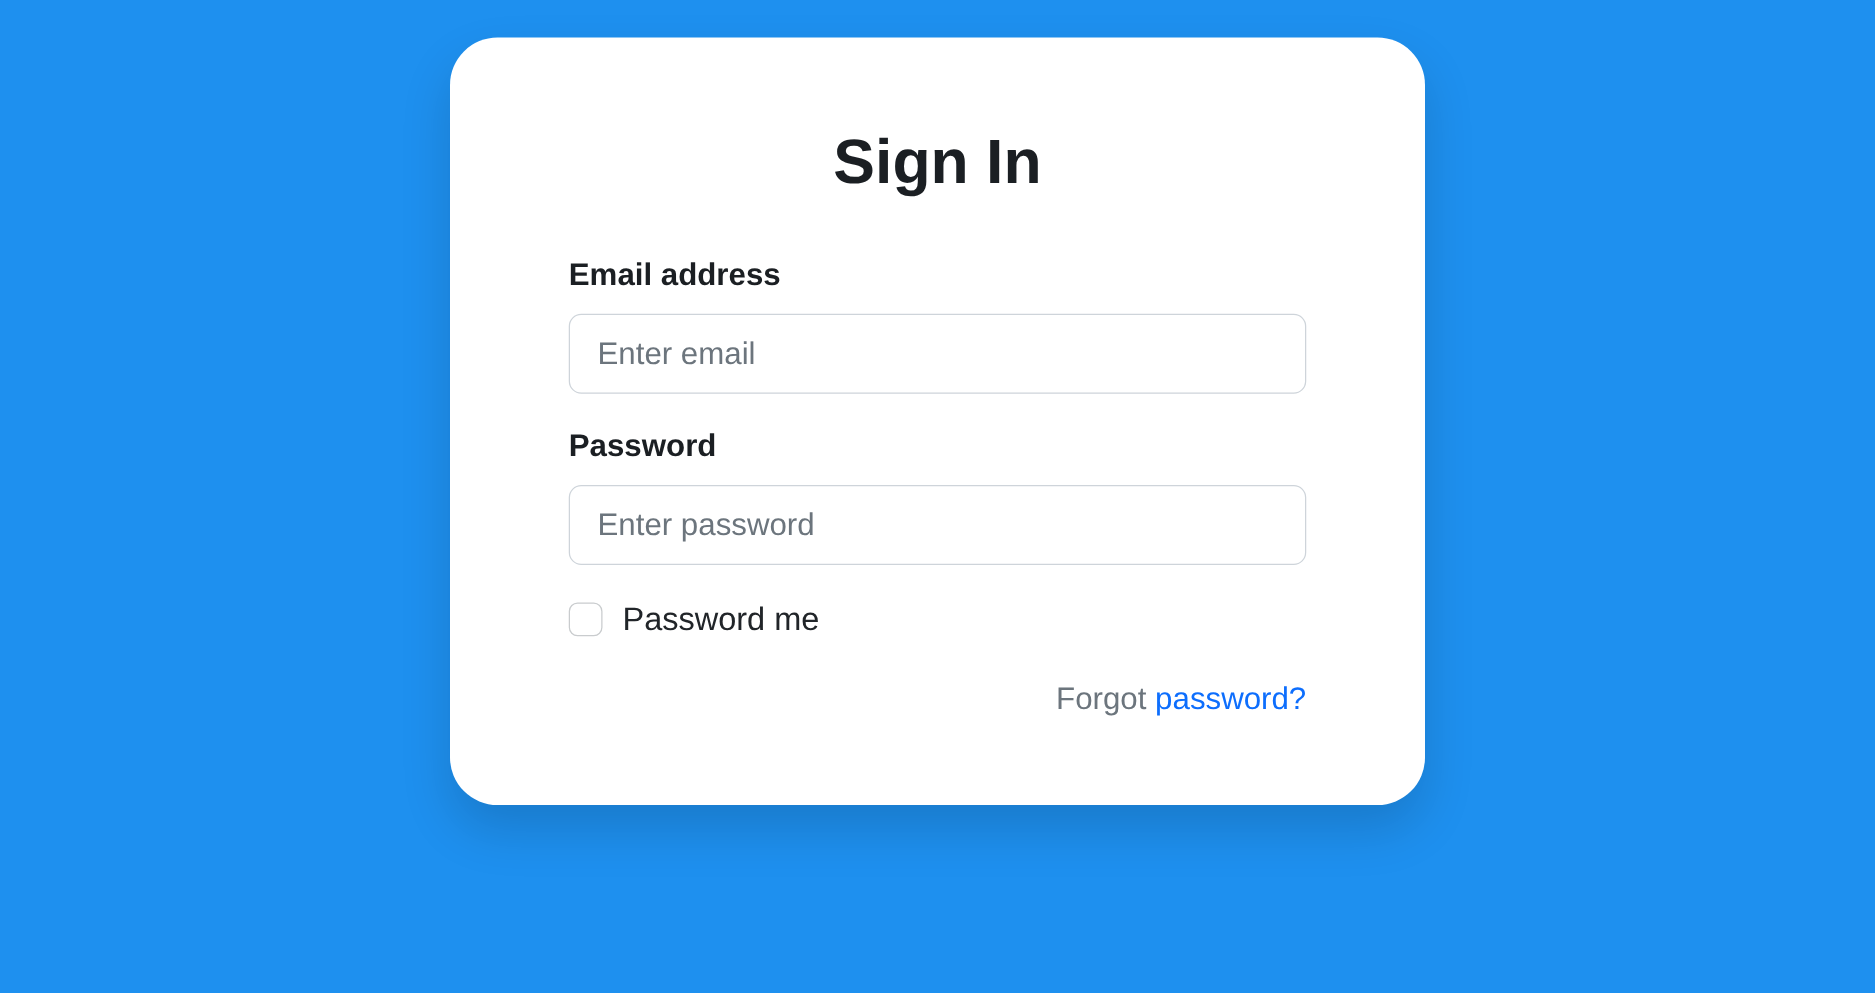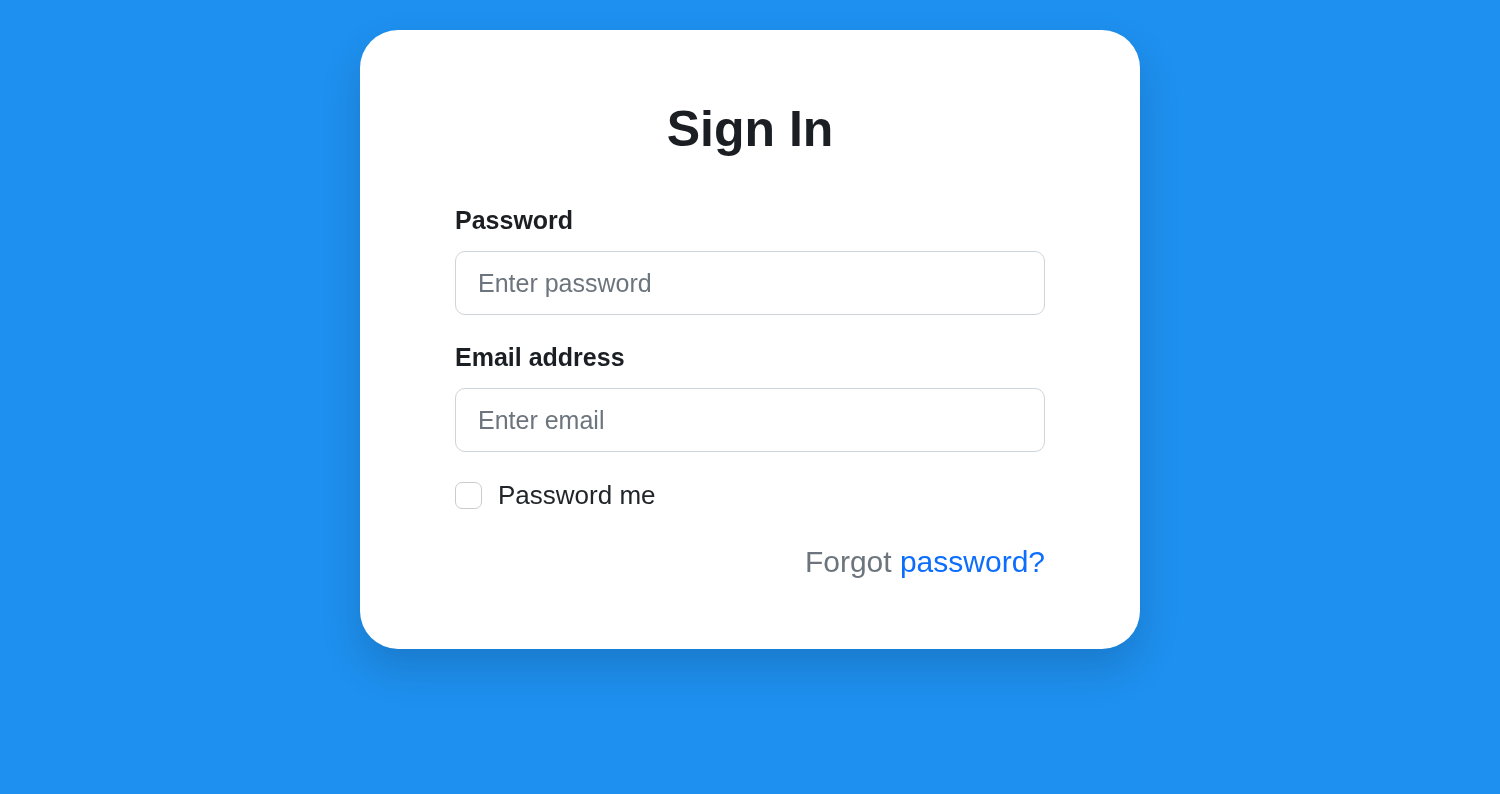--- a/index.html
+++ b/index.html
@@ -94,43 +94,43 @@
       border: none;
       border-radius: 10px;
       color: #fff;
       font-size: 28px;
       font-weight: 400;
       cursor: pointer;
     }
     .forgot-row {
       text-align: right;
       margin-top: 24px;
-      font-size: 30px;
+      font-size: 25px;
       color: #6c757d;
     }
     .forgot-link {
       color: #0d6efd;
       text-decoration: none;
       cursor: pointer;
     }
   </style>
 </head>
 <body>
 
 <div class="card">
   <h1 class="card-title">Sign In</h1>
 
   <div class="form-group">
-    <label class="form-label">Password</label>
-    <input type="password" class="form-input" placeholder="Enter password" style="">
+    <label class="form-label">Email address</label>
+    <input type="text" class="form-input" placeholder="Enter email" style="">
   </div>
 
   <div class="form-group">
-    <label class="form-label">Email address</label>
-    <input type="text" class="form-input" placeholder="Enter email" style="">
+    <label class="form-label">Password</label>
+    <input type="password" class="form-input" placeholder="Enter password" style="">
   </div>
 
   <div class="checkbox-row">
     <input type="checkbox" class="checkbox" id="remember-cb" style="">
     <label class="checkbox-label" for="remember-cb">Password me</label>
   </div>
 
 
   <div class="forgot-row">
     <span>Forgot </span><a class="forgot-link">password?</a>

